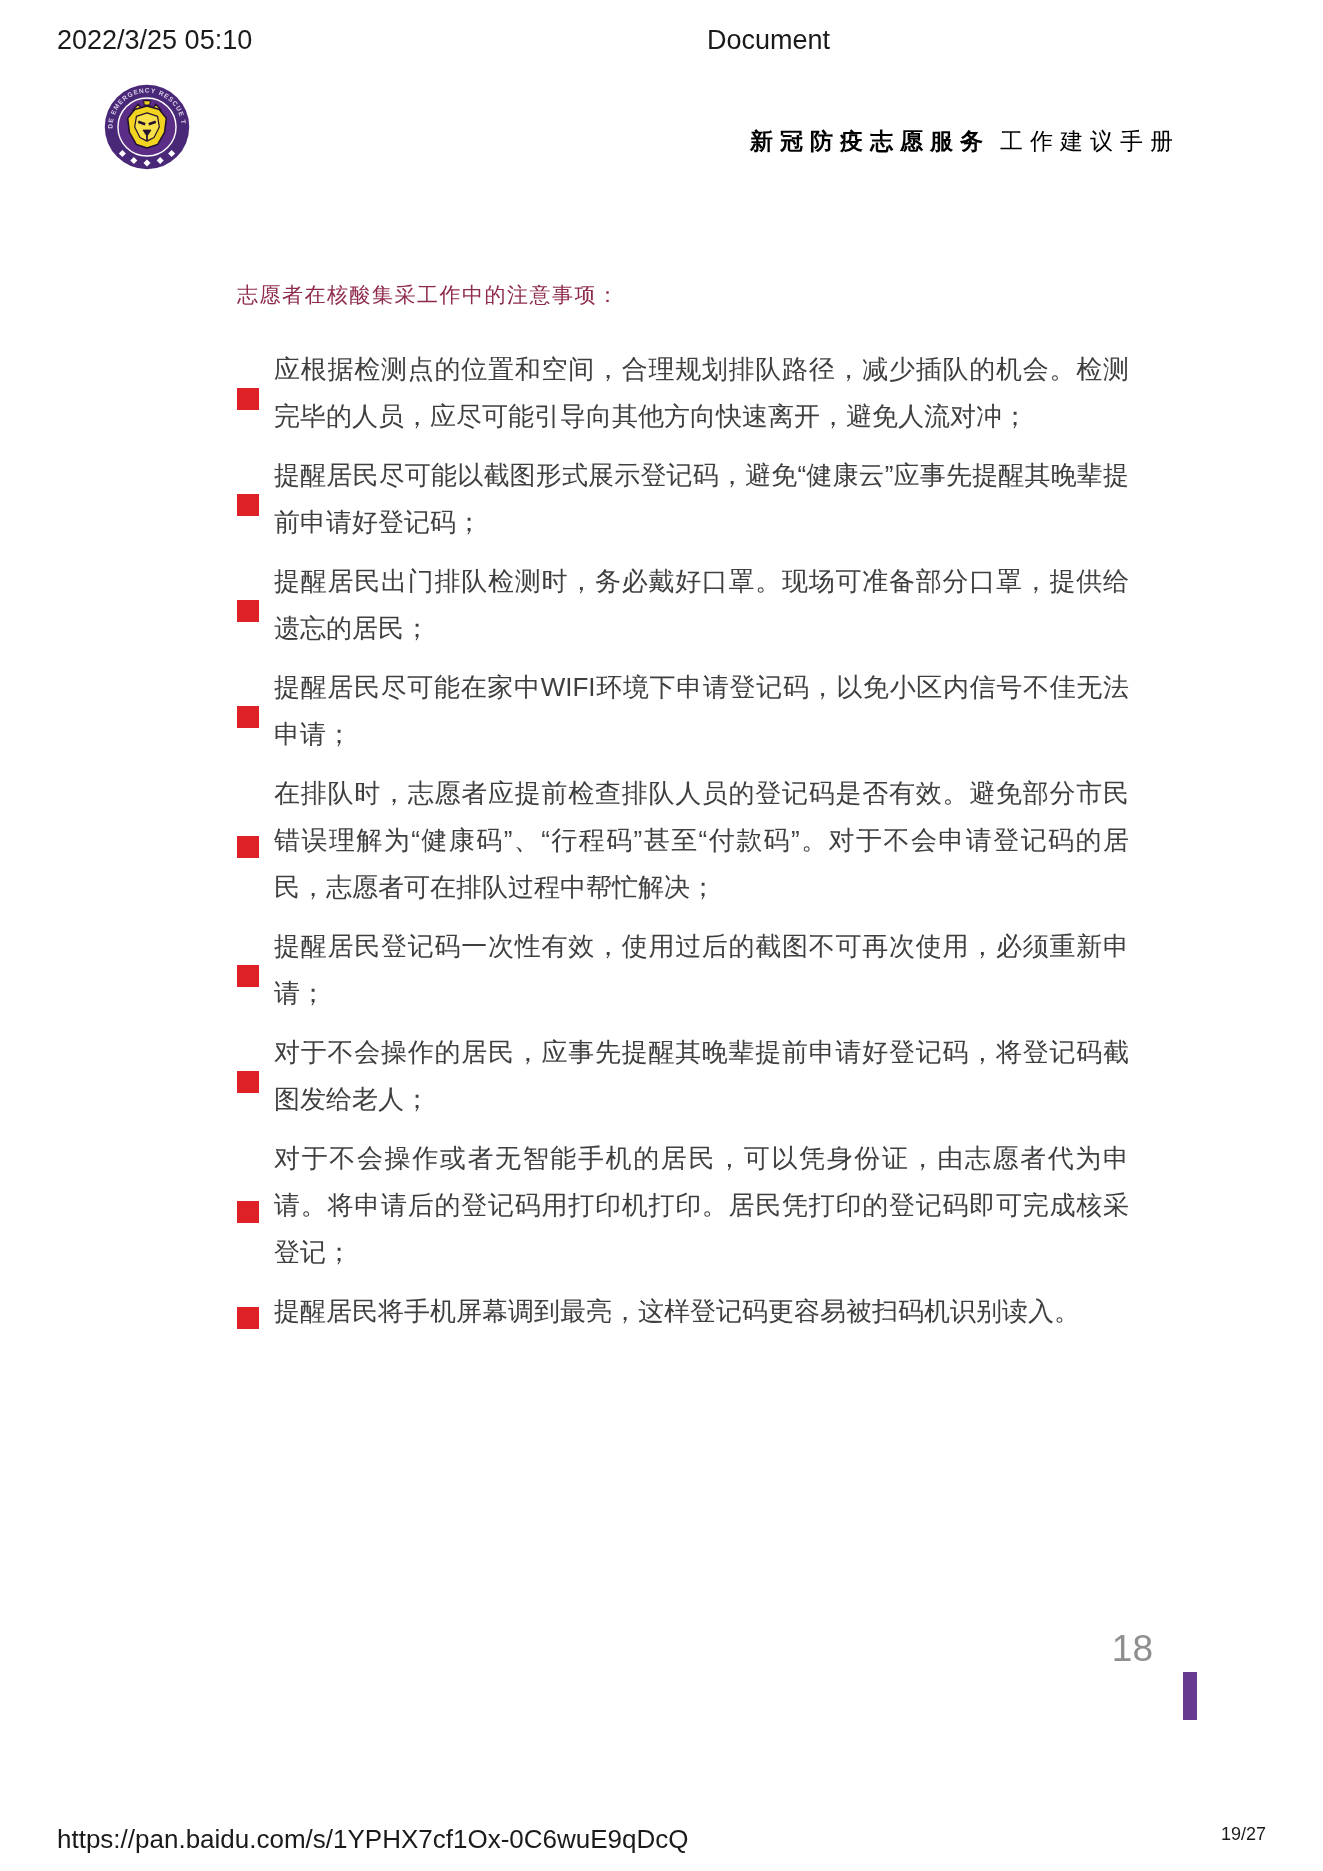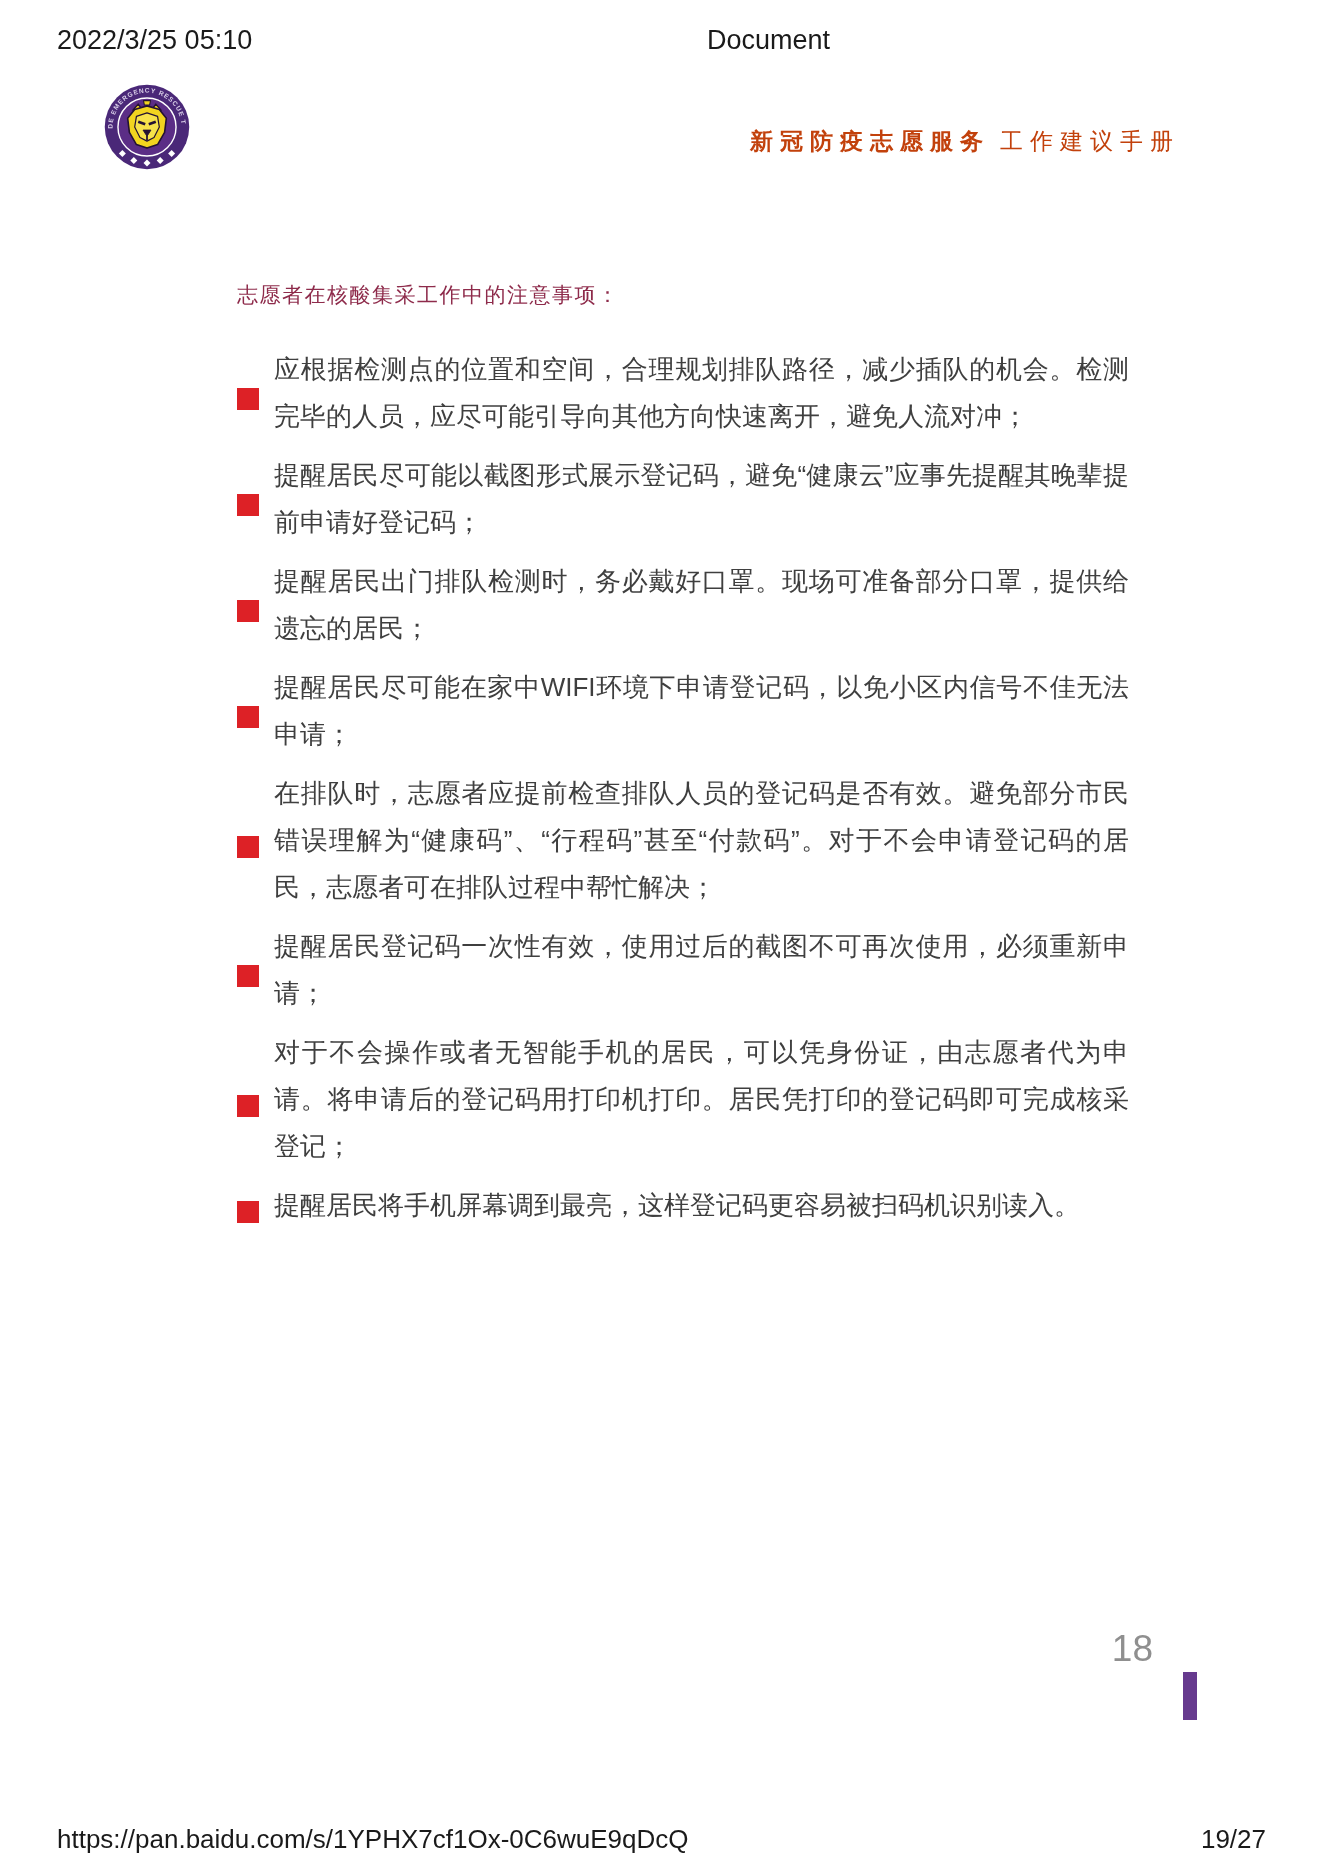--- a/index.html
+++ b/index.html
@@ -19,42 +19,42 @@
   
   .brand{position:absolute;left:103px;top:83px;display:flex;align-items:flex-start;}
   .badge{width:88px;height:88px;display:block;}
   .brand-text{margin-left:18px;margin-top:27px;}
   .brand-name{
     font-size:31px;font-weight:900;color:#3b3b3b;letter-spacing:.5px;
     transform:scaleX(.95);transform-origin:left;white-space:nowrap;
   }
   .brand-sub{margin-top:4px;font-size:17px;font-weight:700;color:#a8a8a8;letter-spacing:3px;white-space:nowrap;}
   
-  .hb{position:absolute;top:126px;right:143px;font-size:23px;color:#c2410c;letter-spacing:7px;white-space:nowrap;}
+  .hb{position:absolute;top:126px;right:143px;font-size:23px;color:#000000;letter-spacing:7px;white-space:nowrap;}
   .hb-bold{font-weight:700;}
   .hb-light{font-weight:400;margin-left:10px;}
   
   .content{position:absolute;left:237px;top:281px;width:892px;}
   .section-title{
     font-size:21px;font-weight:400;color:var(--title);
     letter-spacing:1.5px;margin-bottom:37px;
   }
   .bullets{width:100%;}
   .bullet-item{display:flex;align-items:center;margin-bottom:12px;}
   .bullet-sq{
     width:22px;height:22px;flex:0 0 22px;background:var(--bullet);
     margin-top:12px;margin-right:15px;
   }
   .bullet-text{font-size:26px;line-height:47px;color:var(--body-text);text-align:justify;}
   
   .page-num{position:absolute;left:1093px;top:1628px;width:60px;text-align:right;font-size:37px;color:var(--muted);}
   .page-bar{position:absolute;left:1183px;top:1672px;width:14px;height:48px;background:var(--page-bar);}
   
   .print-url{position:absolute;left:57px;top:1824px;font-size:26px;color:var(--ink);}
-  .print-pages{position:absolute;right:57px;top:1824px;font-size:26px;color:var(--ink);}
+  .print-pages{position:absolute;right:57px;top:1824px;font-size:18px;color:var(--ink);}
 </style>
 </head>
 <body>
 
 <span class="print-ts">2022/3/25 05:10</span>
 <span class="print-doc-title">Document</span>
 
 <div class="brand">
   <svg class="badge" viewBox="0 0 100 100" aria-hidden="true">
     <circle cx="50" cy="50" r="48" fill="var(--logo-ring)"></circle>
@@ -116,20 +116,24 @@
   <div class="bullet-item">
     <span class="bullet-sq"></span>
     <span class="bullet-text">在排队时，志愿者应提前检查排队人员的登记码是否有效。避免部分市民错误理解为“健康码”、“行程码”甚至“付款码”。对于不会申请登记码的居民，志愿者可在排队过程中帮忙解决；</span>
   </div>
 
   <div class="bullet-item">
     <span class="bullet-sq"></span>
     <span class="bullet-text">提醒居民登记码一次性有效，使用过后的截图不可再次使用，必须重新申请；</span>
   </div>
 
+  <div class="bullet-item">
+    <span class="bullet-sq"></span>
+    <span class="bullet-text">对于不会操作的居民，应事先提醒其晚辈提前申请好登记码，将登记码截图发给老人；</span>
+  </div>
 
   <div class="bullet-item">
     <span class="bullet-sq"></span>
     <span class="bullet-text">对于不会操作或者无智能手机的居民，可以凭身份证，由志愿者代为申请。将申请后的登记码用打印机打印。居民凭打印的登记码即可完成核采登记；</span>
   </div>
 
   <div class="bullet-item">
     <span class="bullet-sq"></span>
     <span class="bullet-text">提醒居民将手机屏幕调到最亮，这样登记码更容易被扫码机识别读入。</span>
   </div>

